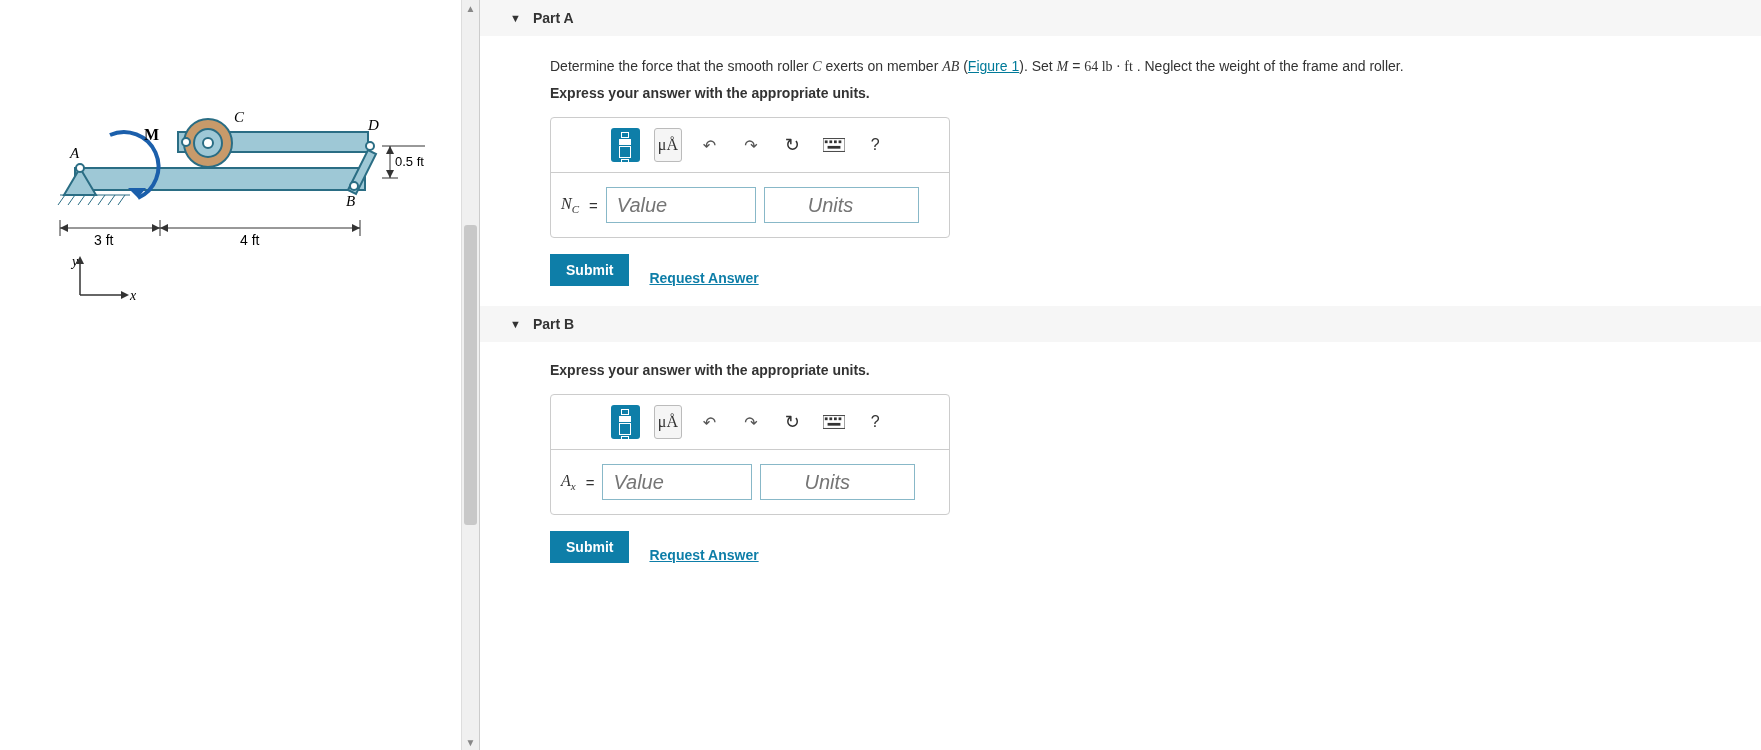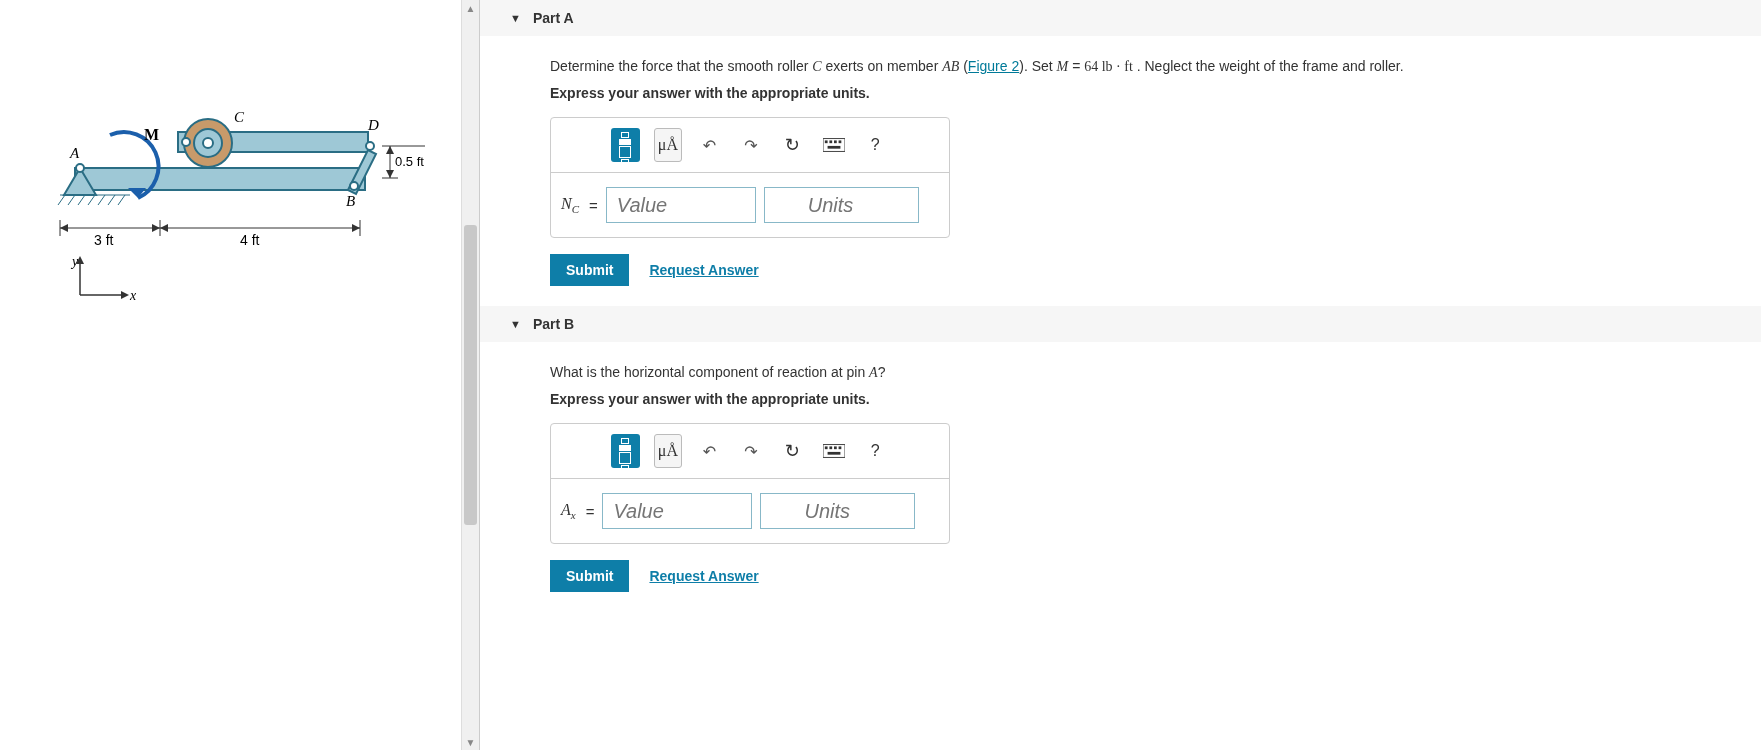--- a/index.html
+++ b/index.html
@@ -135,21 +135,21 @@
   .eqsign{ font-size:15px;}
   .ans-input{
     border:1px solid #88b8c8;
     height:36px; padding:4px 10px;
     font-size:20px; font-style:italic;
     font-family:Liberation Sans, sans-serif;
     color:#999;
   }
   .ans-input.value{ width:150px; }
   .ans-input.units{ width:155px;padding-left:43px; }
-  .actions { display:flex; align-items:center; gap:20px; }
+  .actions { display:flex; align-items:flex-end; gap:20px; }
   .submit-btn{
     background:#0e7ea8; color:#fff;
     border:none; padding:8px 16px; font-weight:bold;
     font-size:14px; cursor:pointer;
   }
   .request-link{
     color:#0e7ea8; font-weight:bold; text-decoration:underline;
     font-size:14px; cursor:pointer;
   }
 </style>
@@ -234,21 +234,21 @@
 
 <div class="right-pane">
 
   <div class="part">
     <div class="part-header">
       <span class="tri">▼</span>
       <span>Part A</span>
     </div>
     <div class="part-body">
       <div class="question-text">
-        <span>Determine the force that the smooth roller </span><span class="mathit">C</span><span> exerts on member </span><span class="mathit">AB</span><span> (</span><a class="figure-link">Figure 2</a><span>). Set </span><span class="mathit">M</span><span> = </span><span class="mathrm">64 lb · ft</span><span> . Neglect the weight of the frame and roller.</span>
+        <span>Determine the force that the smooth roller </span><span class="mathit">C</span><span> exerts on member </span><span class="mathit">AB</span><span> (</span><a class="figure-link">Figure 1</a><span>). Set </span><span class="mathit">M</span><span> = </span><span class="mathrm">64 lb · ft</span><span> . Neglect the weight of the frame and roller.</span>
       </div>
       <span class="bold-instr">Express your answer with the appropriate units.</span>
 
       <div class="answer-box">
         <div class="toolbar">
           <div class="tool-btn templates">
             <span class="t1"></span>
               <span class="t2"></span>
               <span class="t3"></span>
               <span class="t4"></span>
@@ -282,23 +282,20 @@
       </div>
     </div>
   </div>
 
   <div class="part">
     <div class="part-header">
       <span class="tri">▼</span>
       <span>Part B</span>
     </div>
     <div class="part-body">
-      <div class="question-text">
-        <span>What is the horizontal component of reaction at pin </span><span class="mathit">A</span><span>?</span>
-      </div>
       <span class="bold-instr">Express your answer with the appropriate units.</span>
 
       <div class="answer-box">
         <div class="toolbar">
           <div class="tool-btn templates">
             <span class="t1"></span>
               <span class="t2"></span>
               <span class="t3"></span>
               <span class="t4"></span>
           </div>

